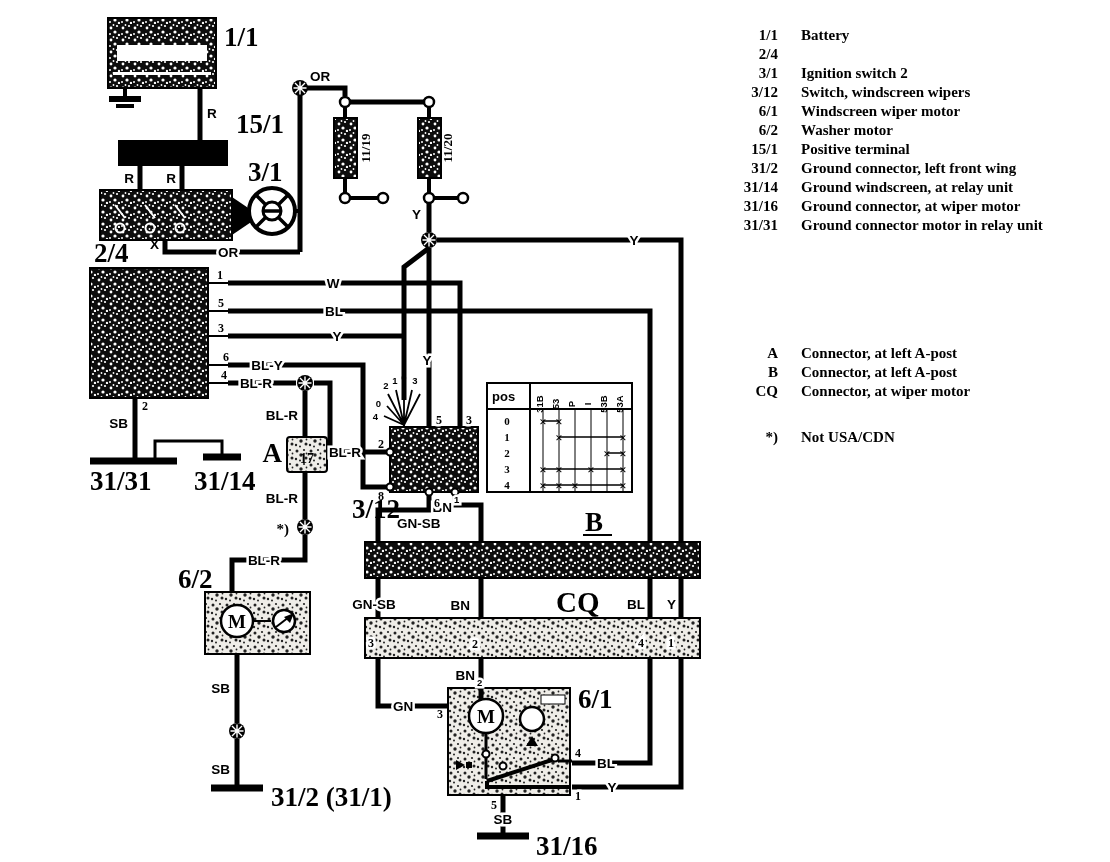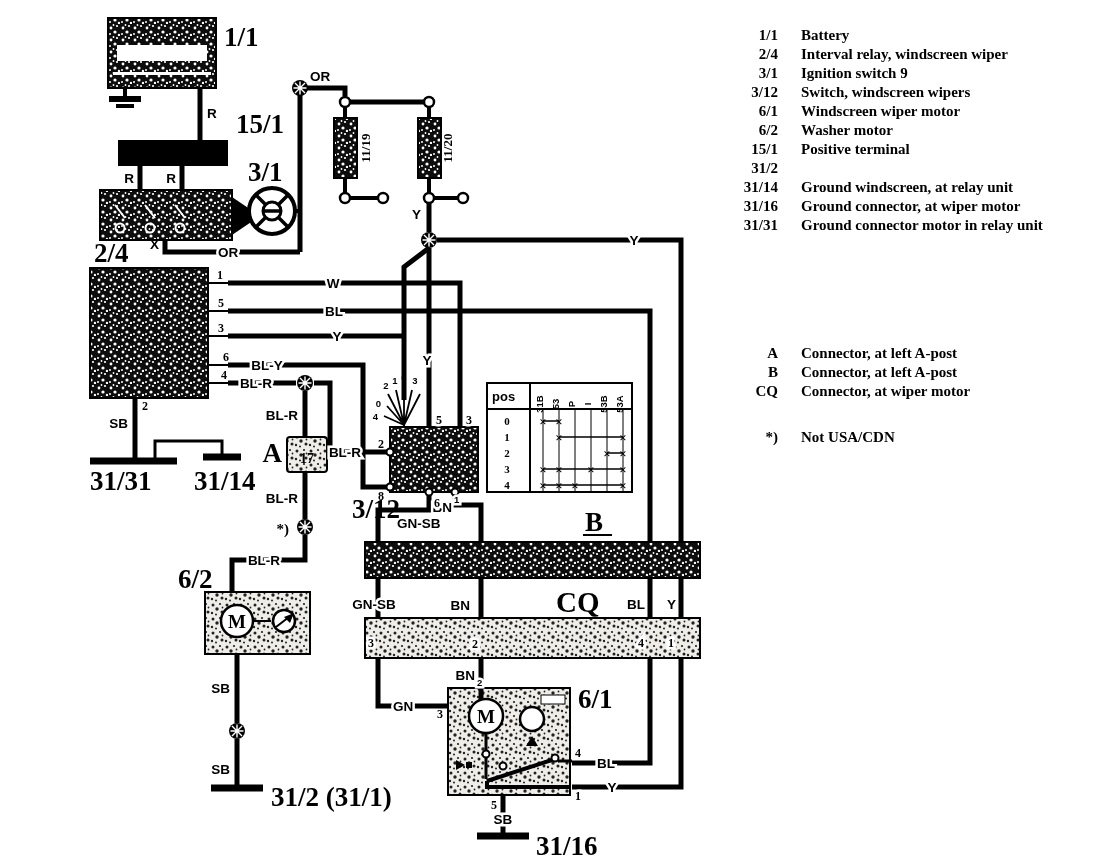--- a/index.html
+++ b/index.html
@@ -336,44 +336,44 @@
 </svg>
 
   <div class="legend">
     <div id="legend-components" class="lsection">
         <div class="lrow">
           <span class="lid">1/1</span>
           <span class="ldesc">Battery</span>
         </div>
         <div class="lrow">
           <span class="lid">2/4</span>
-          <span class="ldesc">Interval relay, windscreen wiper</span>
         </div>
         <div class="lrow">
           <span class="lid">3/1</span>
-          <span class="ldesc">Ignition switch 9</span>
+          <span class="ldesc">Ignition switch 2</span>
         </div>
         <div class="lrow">
           <span class="lid">3/12</span>
           <span class="ldesc">Switch, windscreen wipers</span>
         </div>
         <div class="lrow">
           <span class="lid">6/1</span>
           <span class="ldesc">Windscreen wiper motor</span>
         </div>
         <div class="lrow">
           <span class="lid">6/2</span>
           <span class="ldesc">Washer motor</span>
         </div>
         <div class="lrow">
           <span class="lid">15/1</span>
           <span class="ldesc">Positive terminal</span>
         </div>
         <div class="lrow">
           <span class="lid">31/2</span>
+          <span class="ldesc">Ground connector, left front wing</span>
         </div>
         <div class="lrow">
           <span class="lid">31/14</span>
           <span class="ldesc">Ground windscreen, at relay unit</span>
         </div>
         <div class="lrow">
           <span class="lid">31/16</span>
           <span class="ldesc">Ground connector, at wiper motor</span>
         </div>
         <div class="lrow">

